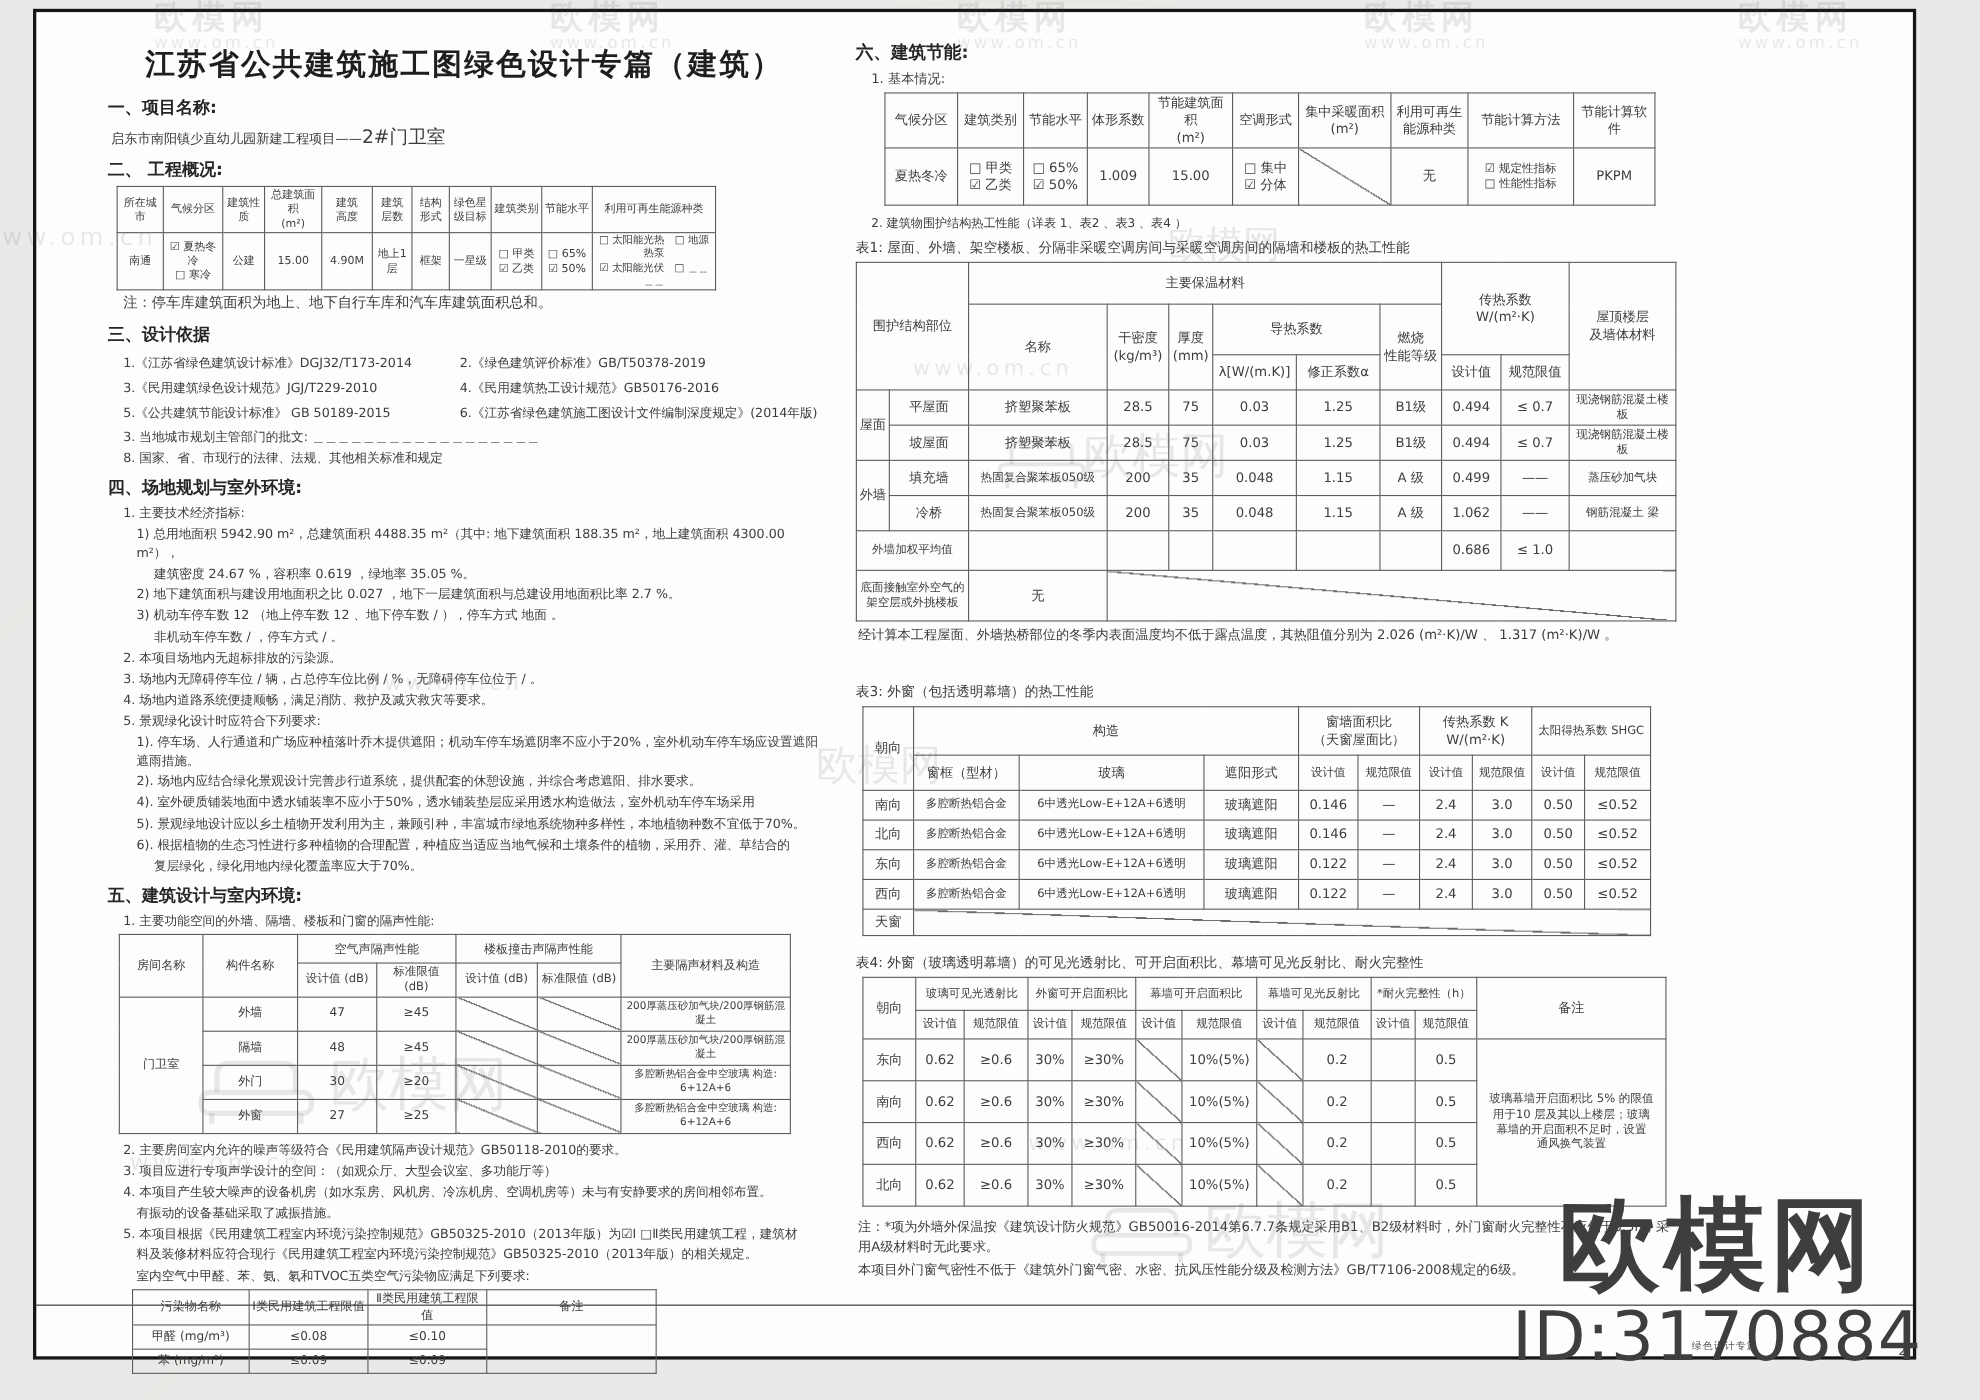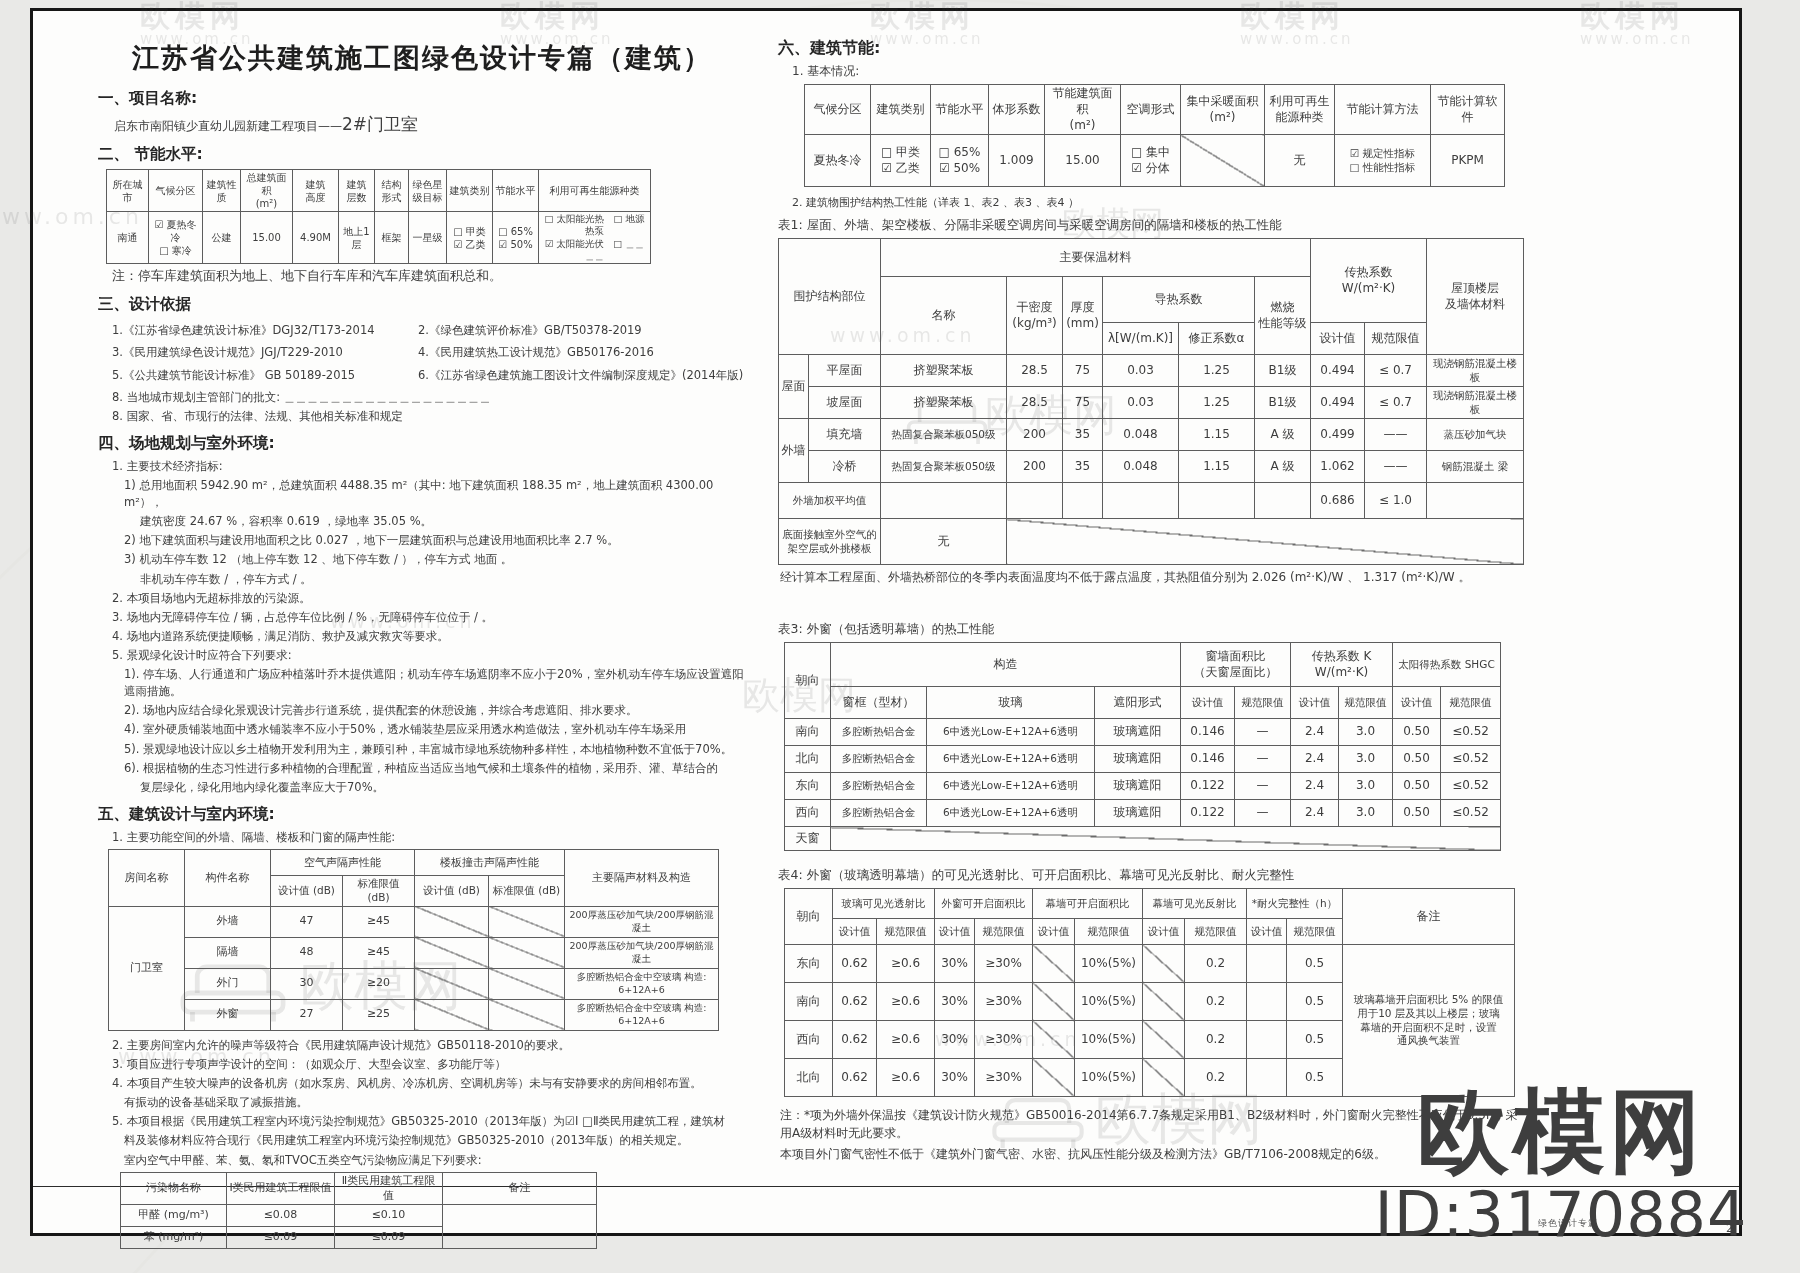--- a/index.html
+++ b/index.html
@@ -18,21 +18,21 @@
   .wm-dark .i2{font-size:62px;letter-spacing:1px;margin-top:6px;}
   .arc-layer{position:absolute;left:0;top:0;z-index:0;}
 
   .col-left{position:absolute;left:98px;top:36px;width:654px;z-index:2;}
   .col-right{position:absolute;left:778px;top:30px;width:748px;z-index:2;}
 
   .doc-title{font-size:27px;font-weight:700;color:#1e1e1e;letter-spacing:2px;margin:4px 0 12px 34px;}
   .h-sec{font-size:15.5px;font-weight:700;color:#262626;margin:8px 0 4px 0;}
   .t{font-size:11.5px;line-height:1.45;margin:2.5px 0;}
   .ind1{margin-left:14px;}.ind2{margin-left:26px;}.ind3{margin-left:42px;}
-  .proj{font-size:12px;margin:0 0 4px 16px;}
+  .proj{font-size:12px;margin:0 0 4px 3px;}
   .proj .em{font-size:17px;}
   .basis-grid{display:grid;grid-template-columns:300px 1fr;column-gap:6px;margin-left:14px;}
   .basis-grid .t{margin:3px 0;}
 
   table.tbl{border-collapse:collapse;table-layout:fixed;background:transparent;}
   .tbl td,.tbl th{border:1px solid #5d5d5d;font-weight:400;text-align:center;vertical-align:middle;
                   padding:1px 2px;white-space:pre-line;font-size:11px;line-height:1.3;color:#3d3d3d;
                   overflow:hidden;}
   .tbl-s td,.tbl-s th{font-size:10px;}
   .tbl-r td,.tbl-r th{font-size:12px;}
@@ -125,21 +125,21 @@
     <div class="i2">ID:3170884</div>
   </div>
 
   <div class="strip-label">绿色设计专篇</div>
   <div class="page-num">2</div>
 
   <div class="col-left">
     <div class="doc-title">江苏省公共建筑施工图绿色设计专篇（建筑）</div>
     <div class="h-sec">一、项目名称:</div>
     <div class="proj"><span>启东市南阳镇少直幼儿园新建工程项目——</span><span class="em">2#门卫室</span></div>
-    <div class="h-sec">二、 节能水平:</div>
+    <div class="h-sec">二、 工程概况:</div>
 
     <table class="tbl tbl-s" style="width:544px;margin-left:8px">
       <colgroup>
           <col style="width:42px">
           <col style="width:54px">
           <col style="width:38px">
           <col style="width:52px">
           <col style="width:46px">
           <col style="width:36px">
           <col style="width:34px">
@@ -190,21 +190,21 @@
 
     <div class="h-sec">三、设计依据</div>
     <div class="basis-grid">
       <div class="t">1.《江苏省绿色建筑设计标准》DGJ32/T173-2014</div>
       <div class="t">2.《绿色建筑评价标准》GB/T50378-2019</div>
       <div class="t">3.《民用建筑绿色设计规范》JGJ/T229-2010</div>
       <div class="t">4.《民用建筑热工设计规范》GB50176-2016</div>
       <div class="t">5.《公共建筑节能设计标准》 GB 50189-2015</div>
       <div class="t">6.《江苏省绿色建筑施工图设计文件编制深度规定》(2014年版)</div>
     </div>
-    <div class="t ind1">8. 当地城市规划主管部门的批文: ＿＿＿＿＿＿＿＿＿＿＿＿＿＿＿＿＿＿</div>
+    <div class="t ind1">3. 当地城市规划主管部门的批文: ＿＿＿＿＿＿＿＿＿＿＿＿＿＿＿＿＿＿</div>
     <div class="t ind1">8. 国家、省、市现行的法律、法规、其他相关标准和规定</div>
 
     <div class="h-sec">四、场地规划与室外环境:</div>
     <div class="t ind1">1. 主要技术经济指标:</div>
     <div class="t ind2">1) 总用地面积 5942.90 m²，总建筑面积 4488.35 m²（其中: 地下建筑面积  188.35  m²，地上建筑面积 4300.00 m²），</div>
     <div class="t ind3">建筑密度  24.67  %，容积率  0.619  ，绿地率  35.05  %。</div>
     <div class="t ind2">2) 地下建筑面积与建设用地面积之比  0.027 ，地下一层建筑面积与总建设用地面积比率    2.7   %。</div>
     <div class="t ind2">3) 机动车停车数  12  （地上停车数  12  、地下停车数  /  ），停车方式  地面 。</div>
     <div class="t ind3">非机动车停车数   /   ，停车方式   /   。</div>
     <div class="t ind1">2. 本项目场地内无超标排放的污染源。</div>

